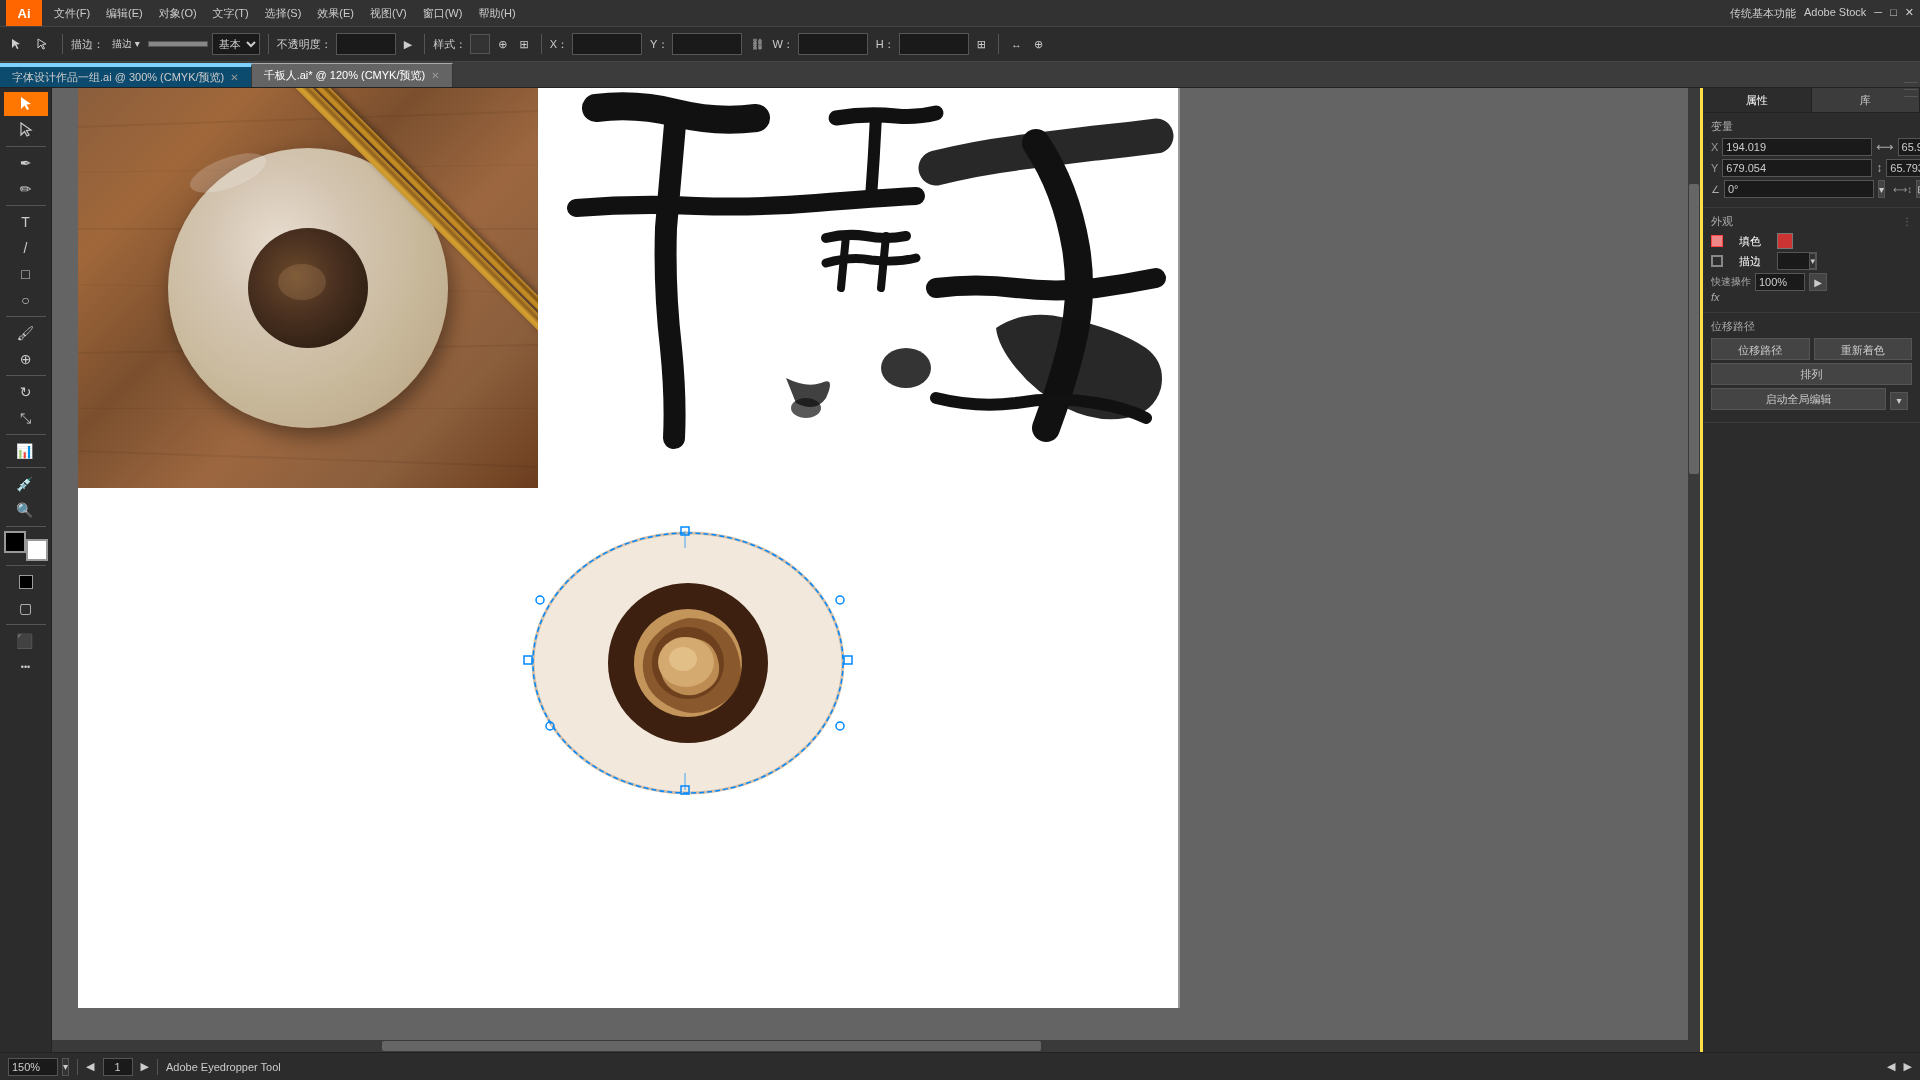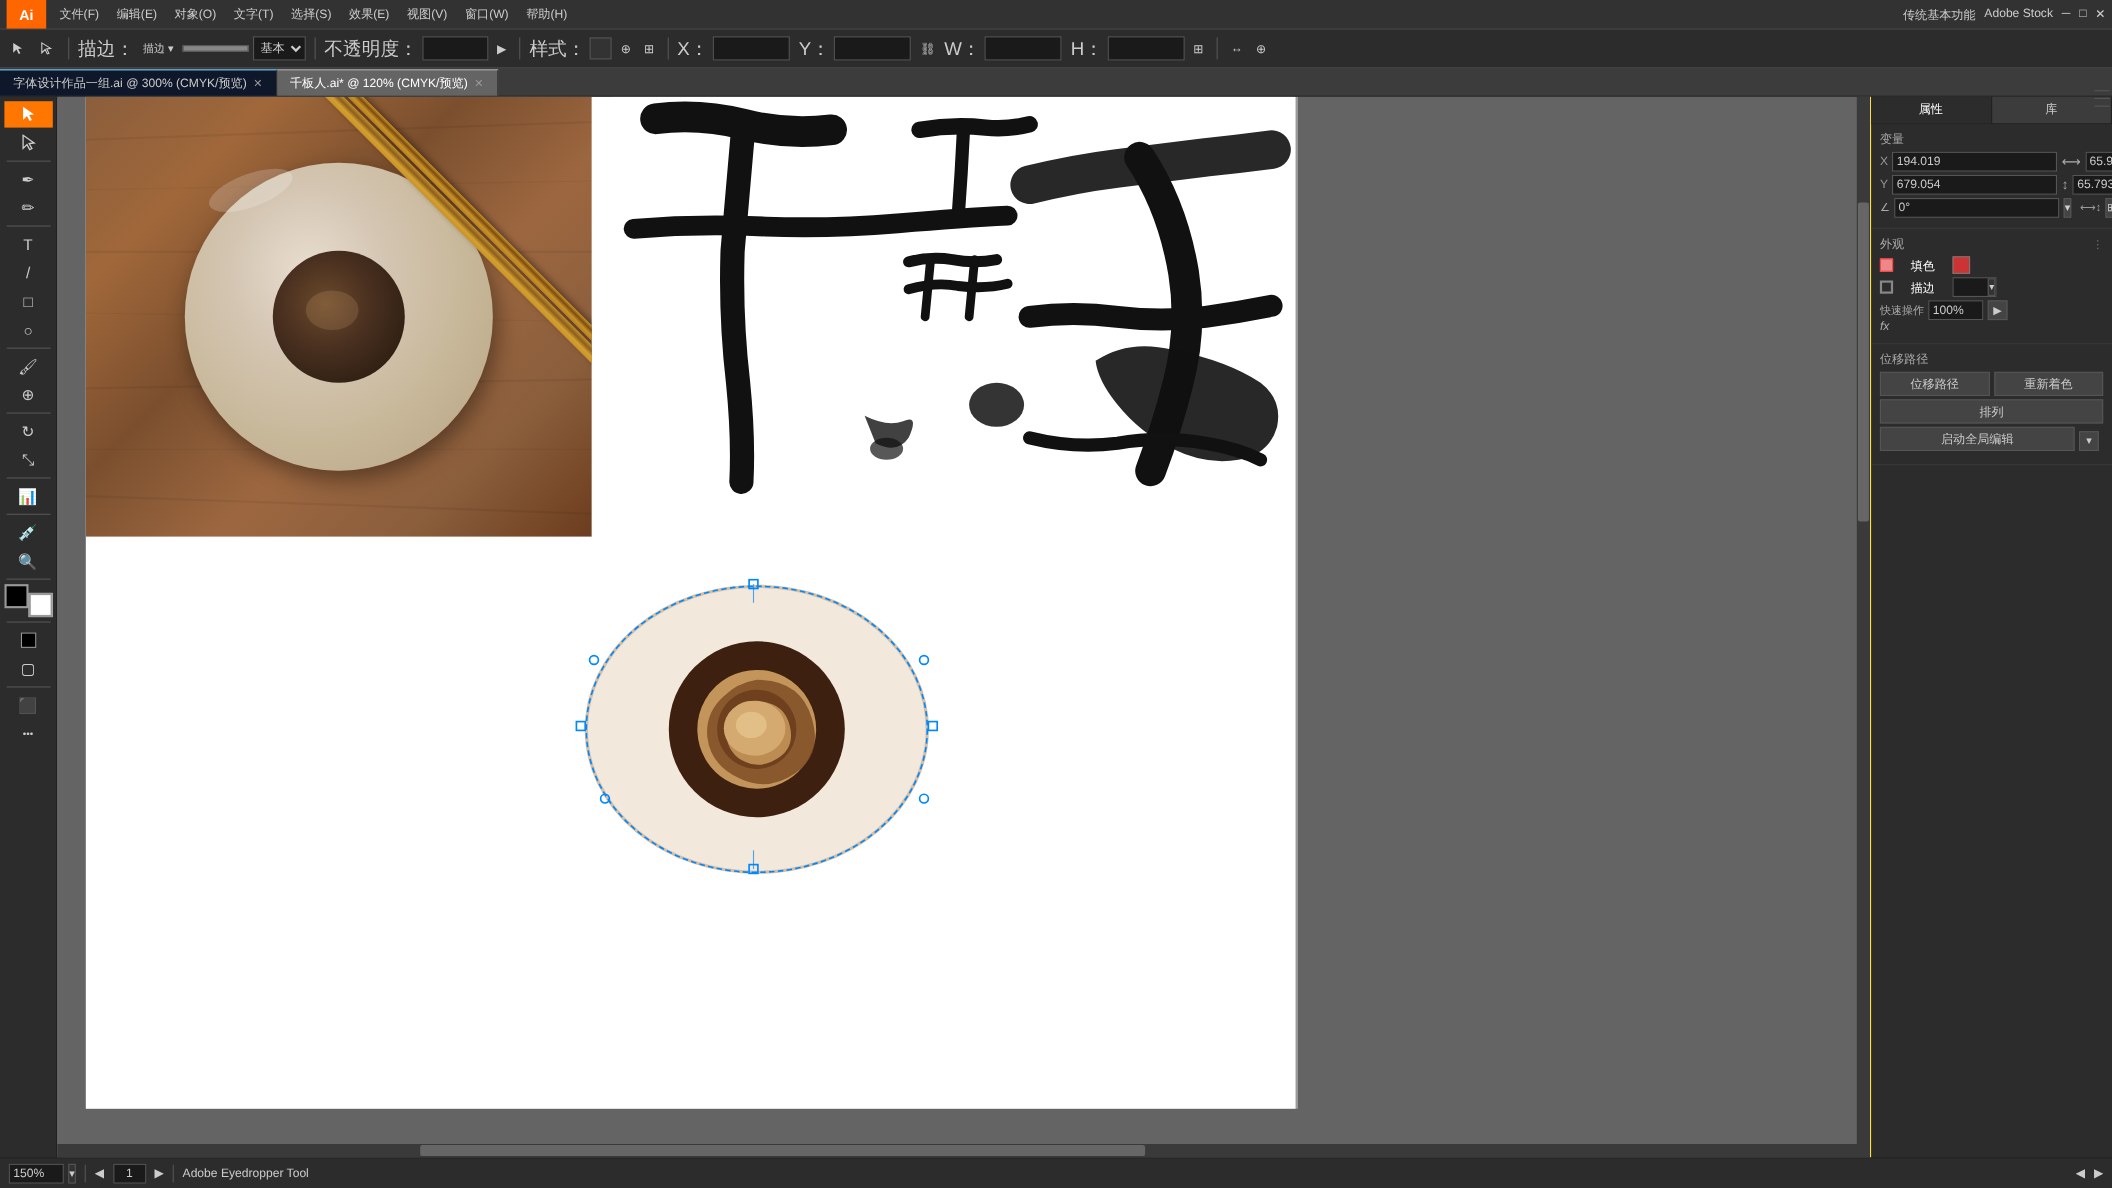--- a/index.html
+++ b/index.html
@@ -77,21 +77,21 @@
     .toolbar-input {
       height: 22px;
       background: #1a1a1a;
       border: 1px solid #555;
       color: #ccc;
       font-size: 11px;
       padding: 0 4px;
       width: 60px;
     }
     .toolbar-label {
-      font-size: 17px;
+      font-size: 11px;
       color: #ccc;
       white-space: nowrap;
     }
     .stroke-preview {
       width: 60px;
       height: 6px;
       background: #888;
       border: 1px solid #555;
     }
     .toolbar-select {
@@ -108,23 +108,23 @@
       width: 100%;
       height: 26px;
       background: #3C3C3C;
       display: flex;
       align-items: flex-end;
       border-bottom: 1px solid #222;
     }
     .tab {
       height: 24px;
       padding: 0 12px;
-      background: #0f172a;
+      background: #0c4a6e;
       border-right: 1px solid #333;
-      border-top: 1px solid #7dd3fc;
+      border-top: 4px solid #7dd3fc;
       display: flex;
       align-items: center;
       font-size: 11px;
       color: #ccc;
       cursor: pointer;
       position: relative;
       white-space: nowrap;
       gap: 6px;
     }
     .tab.active {
@@ -205,21 +205,21 @@
       flex: 1;
       background: #646464;
       position: relative;
       overflow: hidden;
     }
 
     
     #right-panel {
       width: 220px;
       background: #2C2C2C;
-      border-left: 1px solid #fde047;
+      border-left: 3px solid #fde047;
       display: flex;
       flex-direction: column;
     }
     .panel-tabs {
       display: flex;
       background: #3C3C3C;
       border-bottom: 1px solid #222;
     }
     .panel-tab {
       flex: 1;

